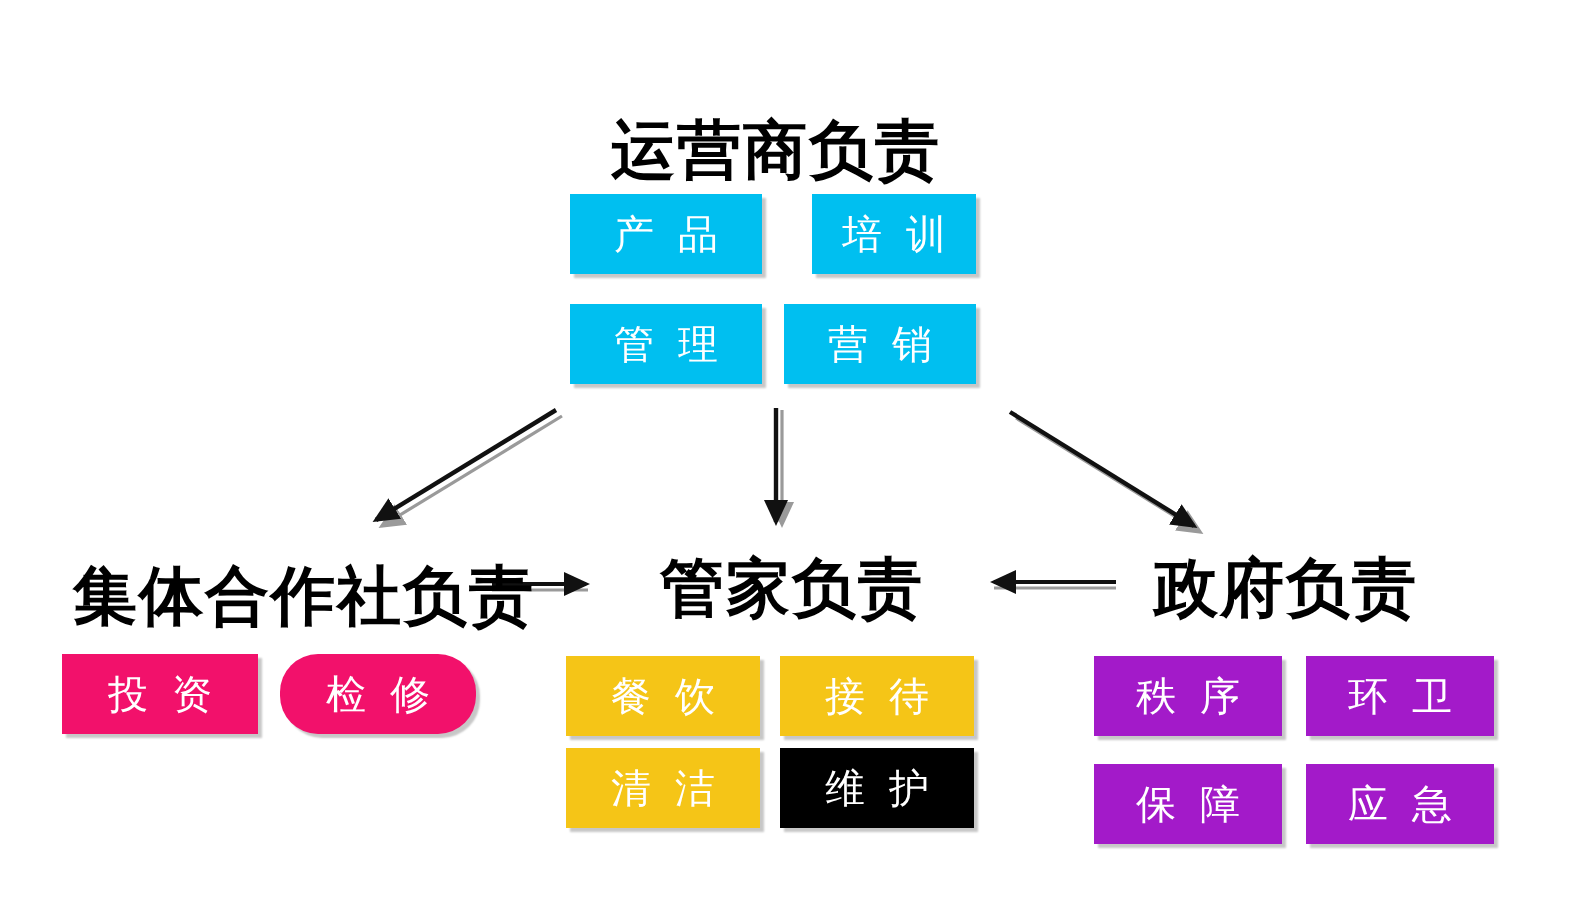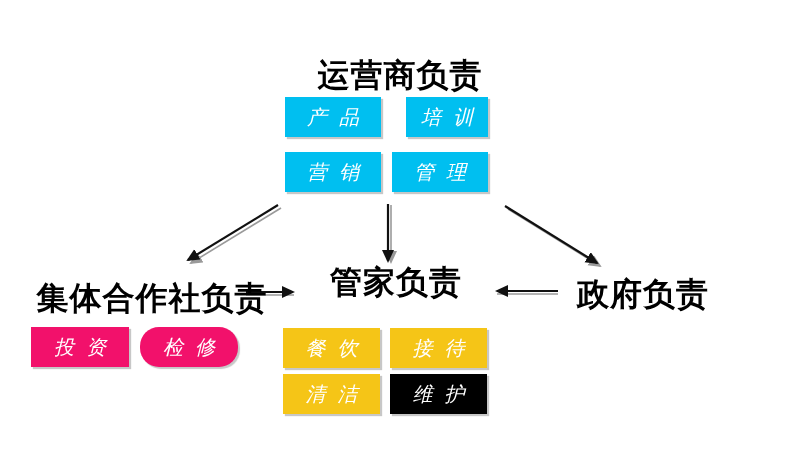--- a/index.html
+++ b/index.html
@@ -20,23 +20,23 @@
   .title {
     position: absolute;
     font-weight: bold;
     color: #000;
     font-size: 32px;
     line-height: 36px;
     text-align: center;
     letter-spacing: 1px;
     white-space: nowrap;
   }
-  .t-operator   { left: 260px; top: 57px;  width: 280px; font-family: Liberation Serif, serif; }
+  .t-operator   { left: 248px; top: 57px;  width: 280px; font-family: Liberation Serif, serif; }
   .t-cooperative{ left: 0px;   top: 280px; width: 244px; padding-left: 30px; }
-  .t-butler     { left: 316px; top: 264px; width: 160px; }
+  .t-butler     { left: 316px; top: 276px; width: 160px; }
   .t-government { left: 563px; top: 276px; width: 160px; }
 
   .grid {
     position: absolute;
     display: grid;
   }
   .g-operator {
     left: 285px; top: 97px;
     grid-template-columns: 96px 96px;
     gap: 15px 11px;
@@ -61,21 +61,20 @@
     display: flex;
     align-items: center;
     justify-content: center;
     color: #ffffff;
     font-size: 20px;
     letter-spacing: 12px;
     padding-left: 12px;
     box-sizing: border-box;
     box-shadow: 2px 2px 1px rgba(0,0,0,0.22);
     white-space: nowrap;
-    font-style: italic;
   }
 </style>
 </head>
 <body>
 
 <div class="canvas">
 
   <svg class="arrows" viewBox="0 0 788 456" xmlns="http://www.w3.org/2000/svg">
     <defs>
       <marker id="mb" markerUnits="userSpaceOnUse" markerWidth="16" markerHeight="14" refX="11" refY="6" orient="auto">
@@ -109,33 +108,39 @@
     <g>
       <line x1="558" y1="294" x2="497" y2="294" stroke="#9a9a9a" stroke-width="1.4"></line>
       <line x1="558" y1="291" x2="497" y2="291" stroke="#111111" stroke-width="2" marker-end="url(#mb)"></line>
     </g>
   </svg>
 
   <div class="title t-operator">运营商负责</div>
   <div class="grid g-operator">
     <div class="box" style="background: rgb(0, 191, 240);">产品</div>
     <div class="box" style="background: rgb(0, 191, 240); margin-left: 14px;">培训</div>
+    <div class="box" style="background: rgb(0, 191, 240);">管理</div>
     <div class="box" style="background: rgb(0, 191, 240);">营销</div>
-    <div class="box" style="background: rgb(0, 191, 240);">管理</div>
   </div>
 
   <div class="title t-cooperative">集体合作社负责</div>
   <div class="grid g-cooperative">
     <div class="box" style="background: rgb(242, 17, 107);">投资</div>
     <div class="box" style="background: rgb(242, 17, 107); border-radius: 19px;">检修</div>
   </div>
 
   <div class="title t-butler">管家负责</div>
   <div class="grid g-butler">
     <div class="box" style="background: rgb(245, 197, 23);">餐饮</div>
     <div class="box" style="background: rgb(245, 197, 23); text-align: center;">接待</div>
     <div class="box" style="background: rgb(245, 197, 23);">清洁</div>
     <div class="box" style="background: #000000;">维护</div>
   </div>
 
   <div class="title t-government">政府负责</div>
+  <div class="grid g-government">
+    <div class="box" style="background: rgb(163, 26, 201);">秩序</div>
+    <div class="box" style="background: rgb(163, 26, 201);">环卫</div>
+    <div class="box" style="background: rgb(163, 26, 201);">保障</div>
+    <div class="box" style="background: rgb(163, 26, 201);">应急</div>
+  </div>
 
 </div>
 
 </body></html>

